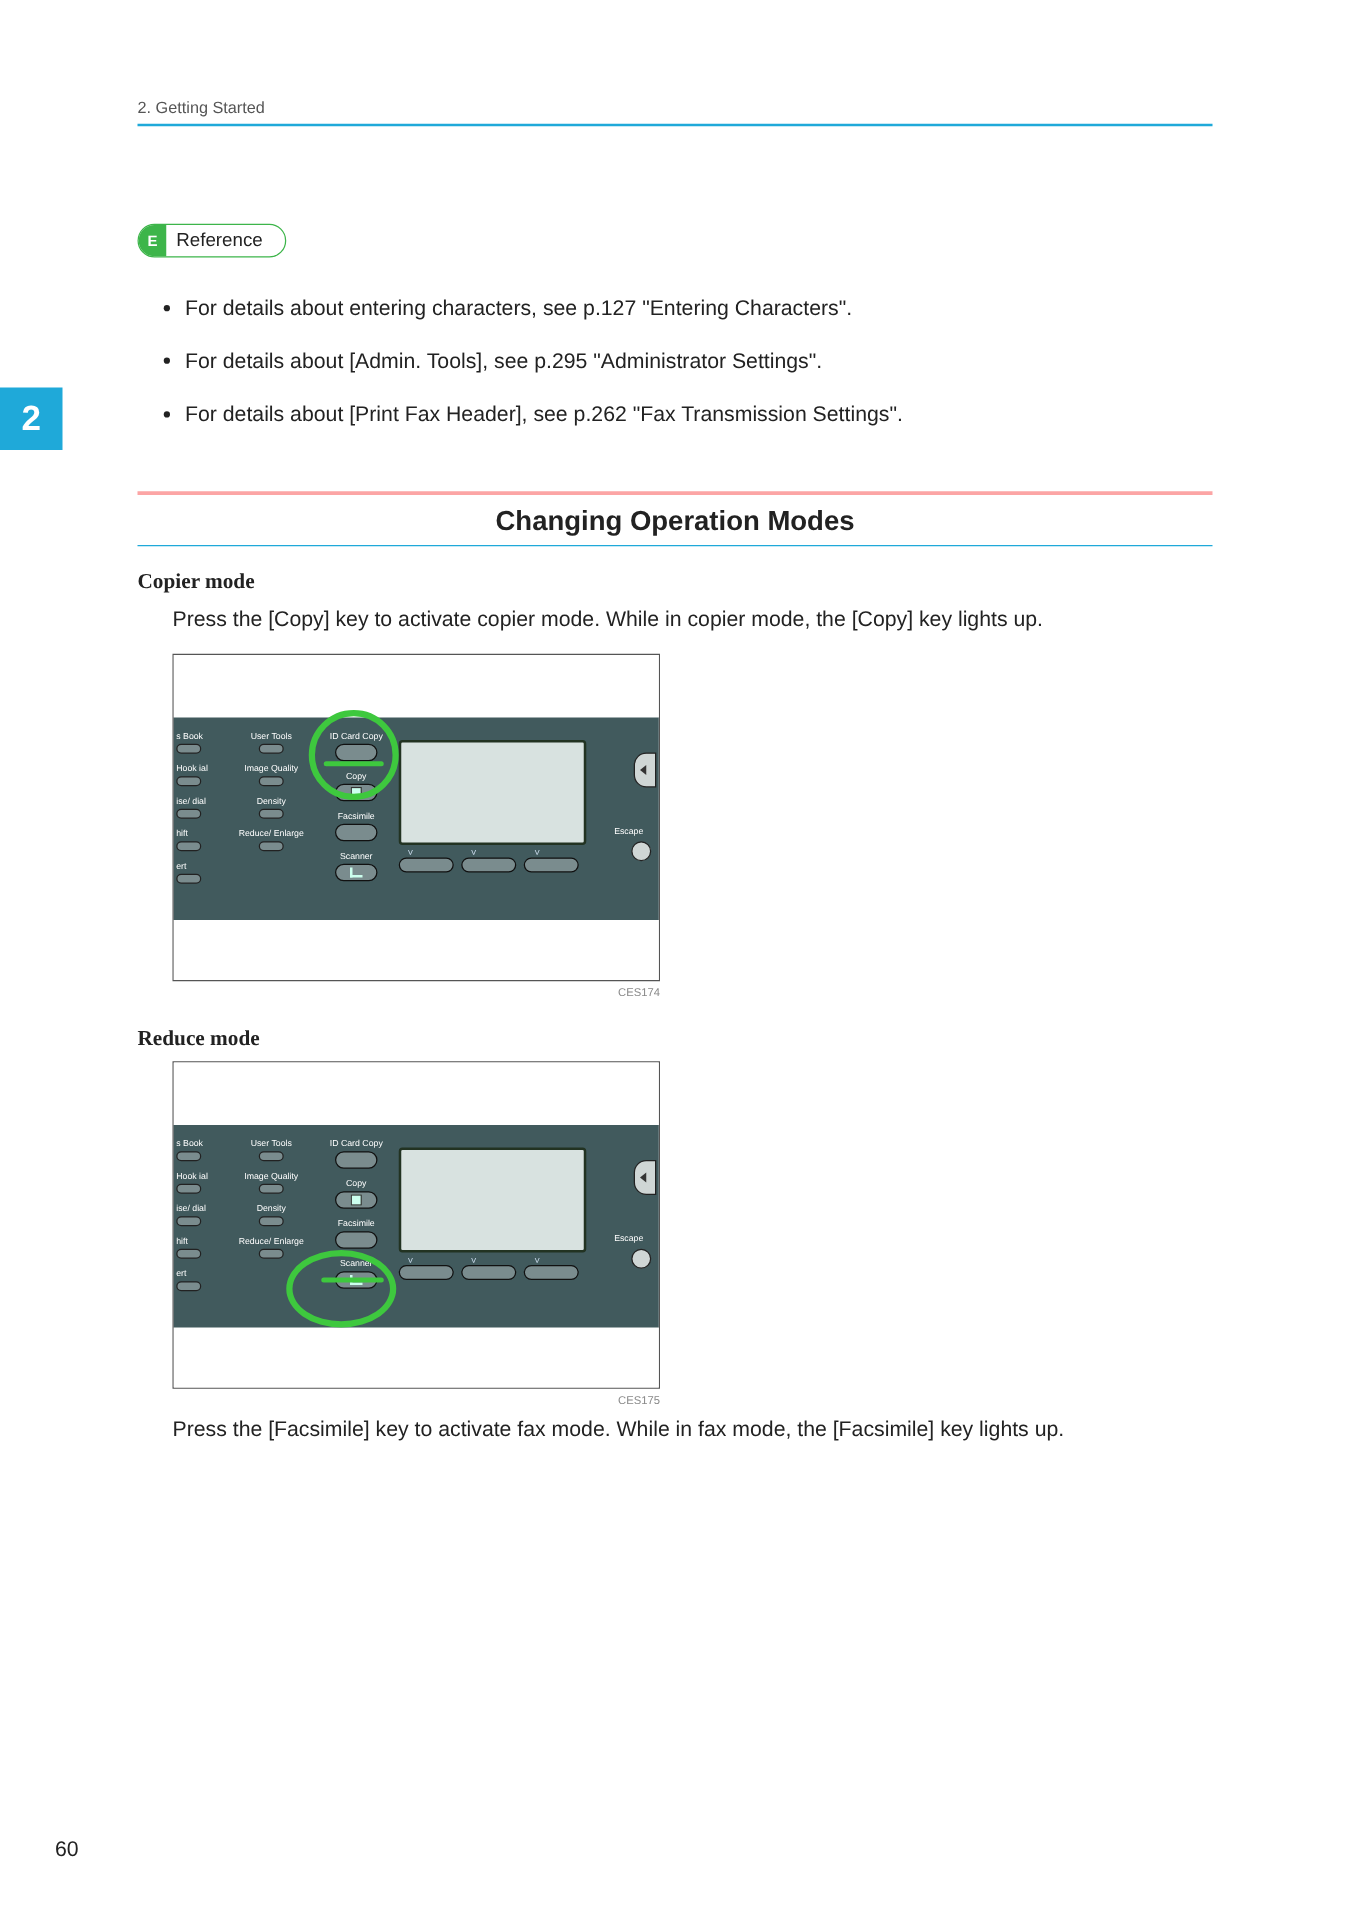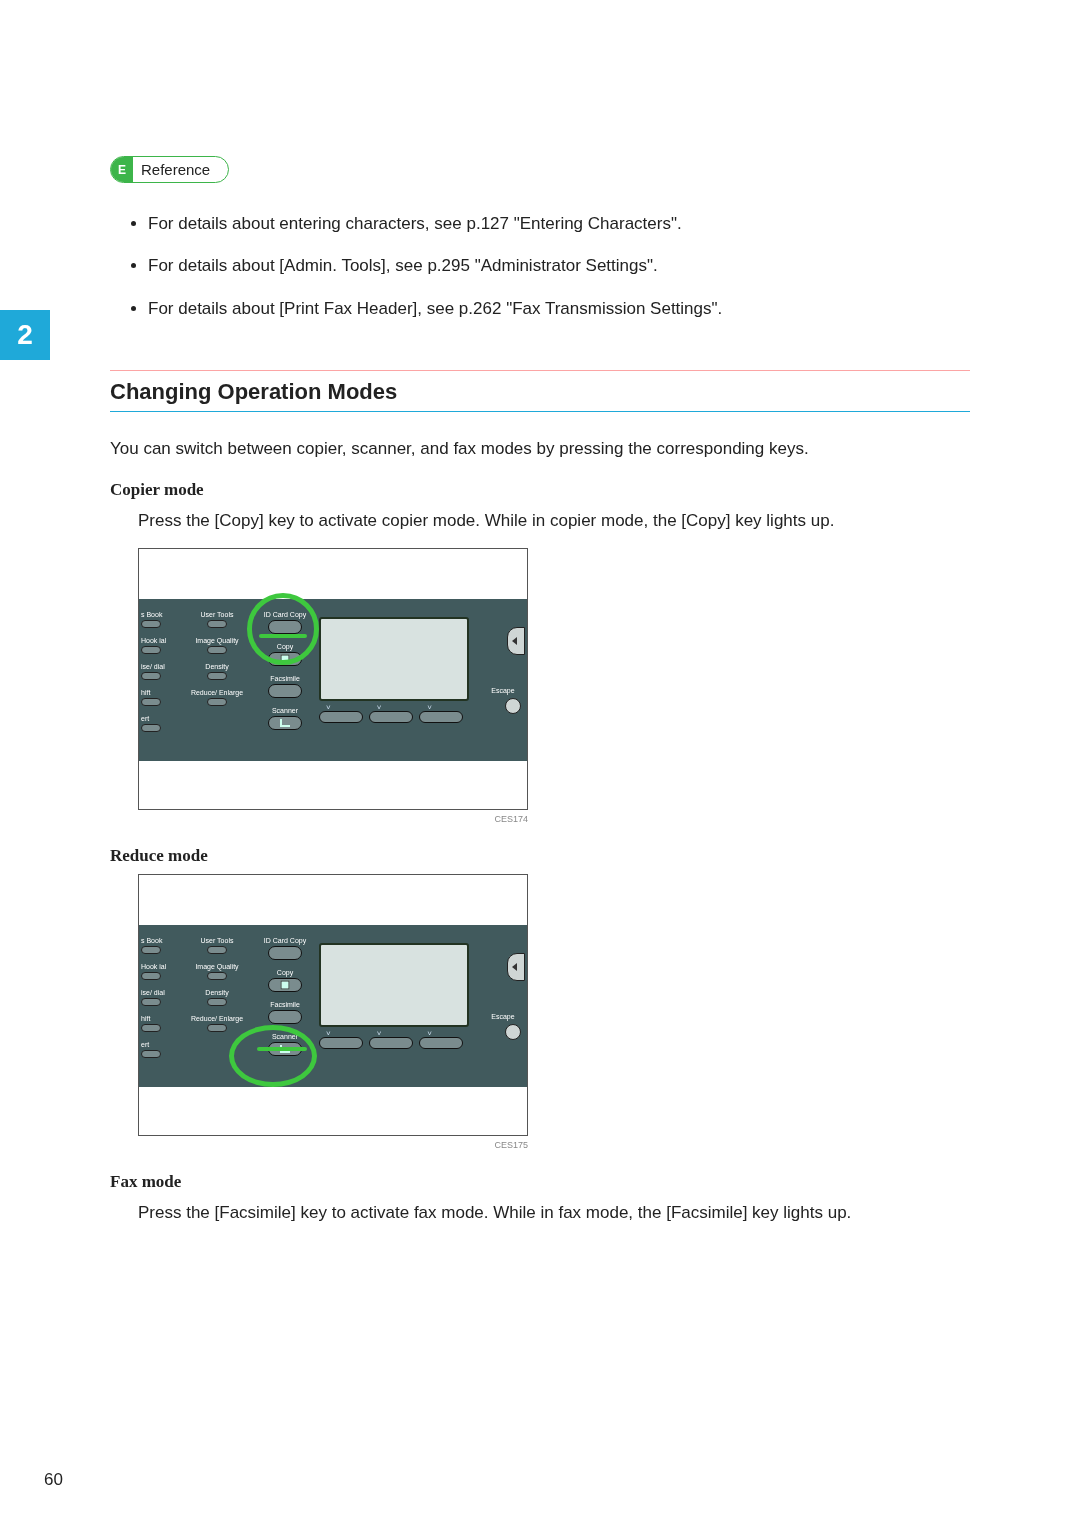--- a/index.html
+++ b/index.html
@@ -75,23 +75,24 @@
   }
   .bullets li {
     font-size: 17px;
     line-height: 1.55;
     margin: 16px 0;
     list-style: disc;
   }
 
   .section-head {
     margin-top: 48px;
-    border-top: 1px solid #fca5a5;
+    border-top: 3px solid #fca5a5;
     border-bottom: 1px solid #1fa9d9;
     padding: 8px 0 6px 0;
+    text-align: center;
   }
   .section-head h2 {
     font-size: 22px;
     font-weight: bold;
   }
 
   .body-text {
     font-size: 17px;
     margin: 24px 0 14px 0;
     line-height: 1.5;
@@ -283,36 +284,36 @@
     bottom: 42px;
     font-size: 17px;
   }
 </style>
 </head>
 <body>
 
 <div class="chapter-tab">2</div>
 
 <div class="page">
+  <div class="header-line">2. Getting Started</div>
 
   <div class="ref-capsule">
     <span class="ref-icon">E</span>
     <span class="ref-label">Reference</span>
   </div>
   <ul class="bullets">
     <li>For details about entering characters, see p.127 "Entering Characters".</li>
     <li>For details about [Admin. Tools], see p.295 "Administrator Settings".</li>
     <li>For details about [Print Fax Header], see p.262 "Fax Transmission Settings".</li>
   </ul>
 
   <div class="section-head">
     <h2>Changing Operation Modes</h2>
   </div>
 
-  <p class="body-text">You can switch between copier, scanner, and fax modes by pressing the corresponding keys.</p>
 
   
   <div class="mode-head">Copier mode</div>
   <p class="mode-desc">Press the [Copy] key to activate copier mode. While in copier mode, the [Copy] key lights up.</p>
 
   <div class="panel-wrap">
     <div class="panel">
       <div class="panel-top"></div>
       <div class="panel-mid">
         <div class="leftcol">
@@ -412,17 +413,16 @@
 
         <span class="hl" style="left:90px; top:100px; width:88px; height:62px;"></span>
         <span class="hl-block" style="left:118px; top:122px; width:50px; height:4px;"></span>
       </div>
       <div class="panel-bot"></div>
     </div>
     <div class="panel-cap">CES175</div>
   </div>
 
   
-  <div class="mode-head" style="margin-top:22px">Fax mode</div>
   <p class="mode-desc">Press the [Facsimile] key to activate fax mode. While in fax mode, the [Facsimile] key lights up.</p>
 </div>
 
 <div class="pagenum">60</div>
 
 </body></html>

